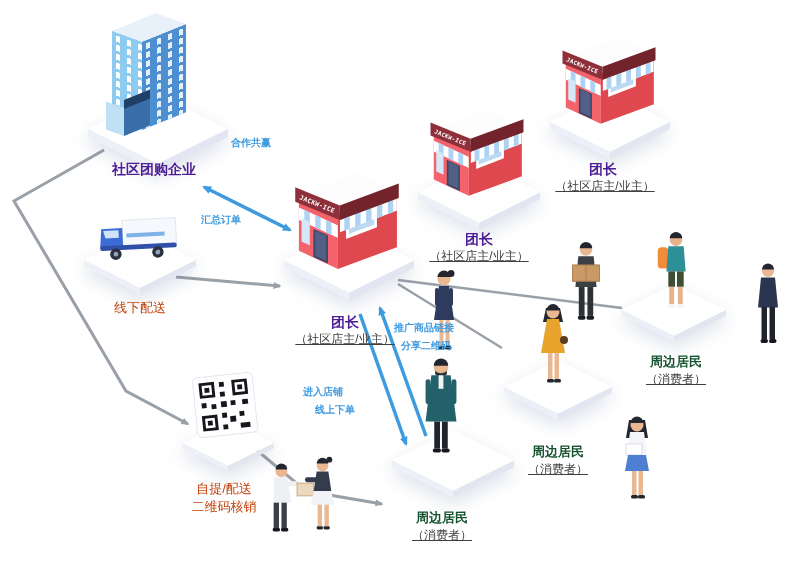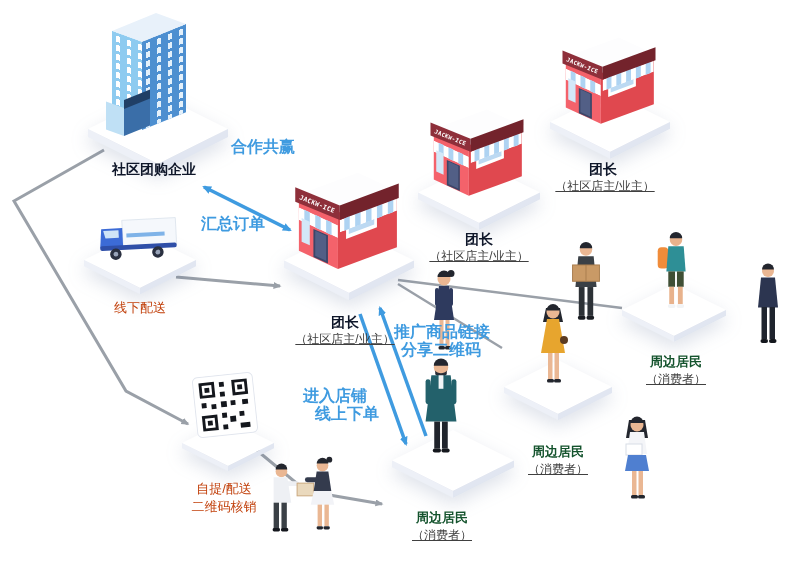--- a/index.html
+++ b/index.html
@@ -3,25 +3,25 @@
 <meta charset="utf-8">
 <style>
   html,body{margin:0;padding:0;background:#ffffff;}
   body{font-family:"Liberation Sans", sans-serif;}
   .canvas{position:relative;width:800px;height:561px;background:#ffffff;overflow:hidden;}
   .abs{position:absolute;}
   .wires{position:absolute;left:0;top:0;z-index:1;pointer-events:none;}
   .platform{z-index:2;filter:drop-shadow(0 7px 9px rgba(90,110,150,.20));}
   .icon{z-index:3;}
   .lbl{position:absolute;z-index:4;text-align:center;line-height:1.25;}
-  .red{color:#0f172a;font-weight:bold;font-size:14px;}
+  .red{color:#4c1d95;font-weight:bold;font-size:14px;}
   .red13{color:#14532d;font-weight:bold;font-size:13px;}
   .sub{color:#404040;font-size:12px;text-decoration:underline;}
   .dark{color:#c2410c;font-size:13px;text-align:center;}
-  .blue{color:#3f9be0;font-size:16px;font-weight:600;text-align:center;}
+  .blue{color:#3f9be0;font-size:10px;font-weight:600;text-align:center;}
   .sign-text{fill:#ffffff;font-size:7px;font-weight:bold;letter-spacing:.4px;font-family:"DejaVu Sans Mono", monospace;}
 
   
   .building{position:absolute;left:104px;top:12px;width:122px;height:142px;z-index:3;}
   .bface{position:absolute;}
   .b-left{left:8px;top:30px;width:30px;height:88px;transform:skewY(20deg);transform-origin:right top;
     background-color:#8ecbf0;
     background-image:repeating-linear-gradient(to bottom,#8ecbf0 0 3px, rgba(0,0,0,0) 3px 9px),
       repeating-linear-gradient(to right, rgba(255,255,255,0) 0 4px, #ffffff 4px 8px, rgba(255,255,255,0) 8px 11px);}
   .b-front{left:38px;top:30px;width:44px;height:88px;transform:skewY(-22deg);transform-origin:left top;

